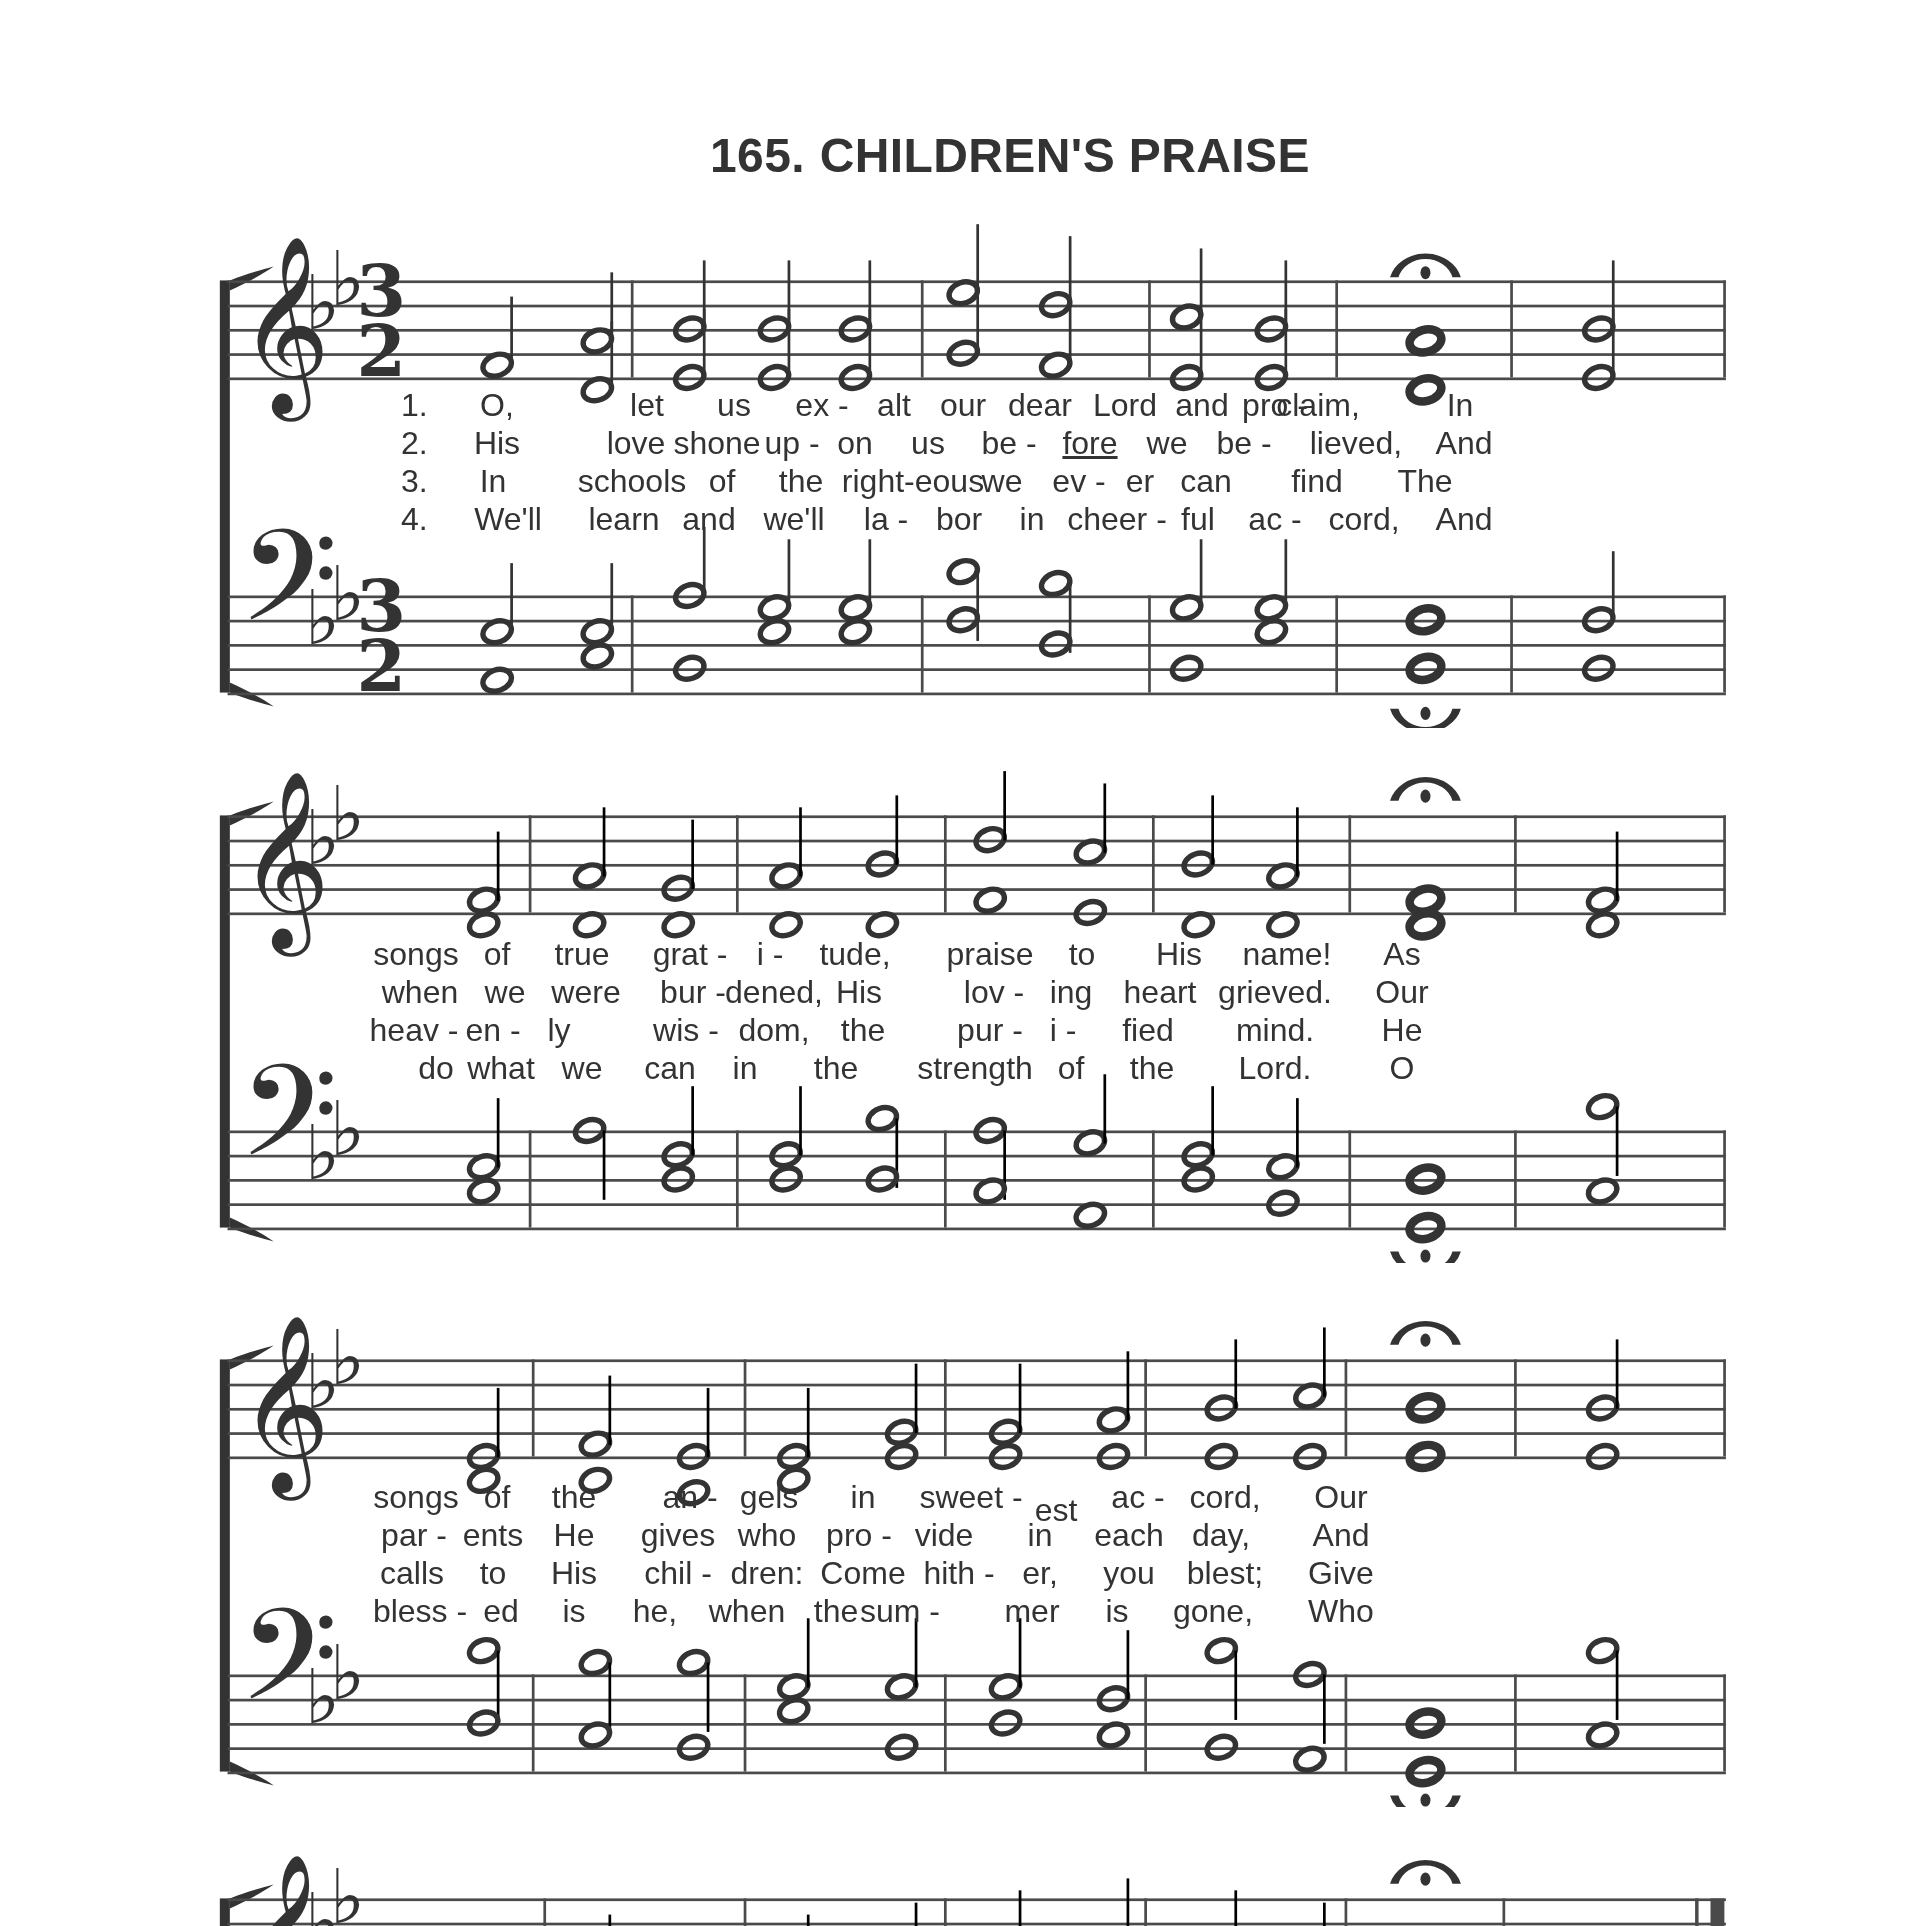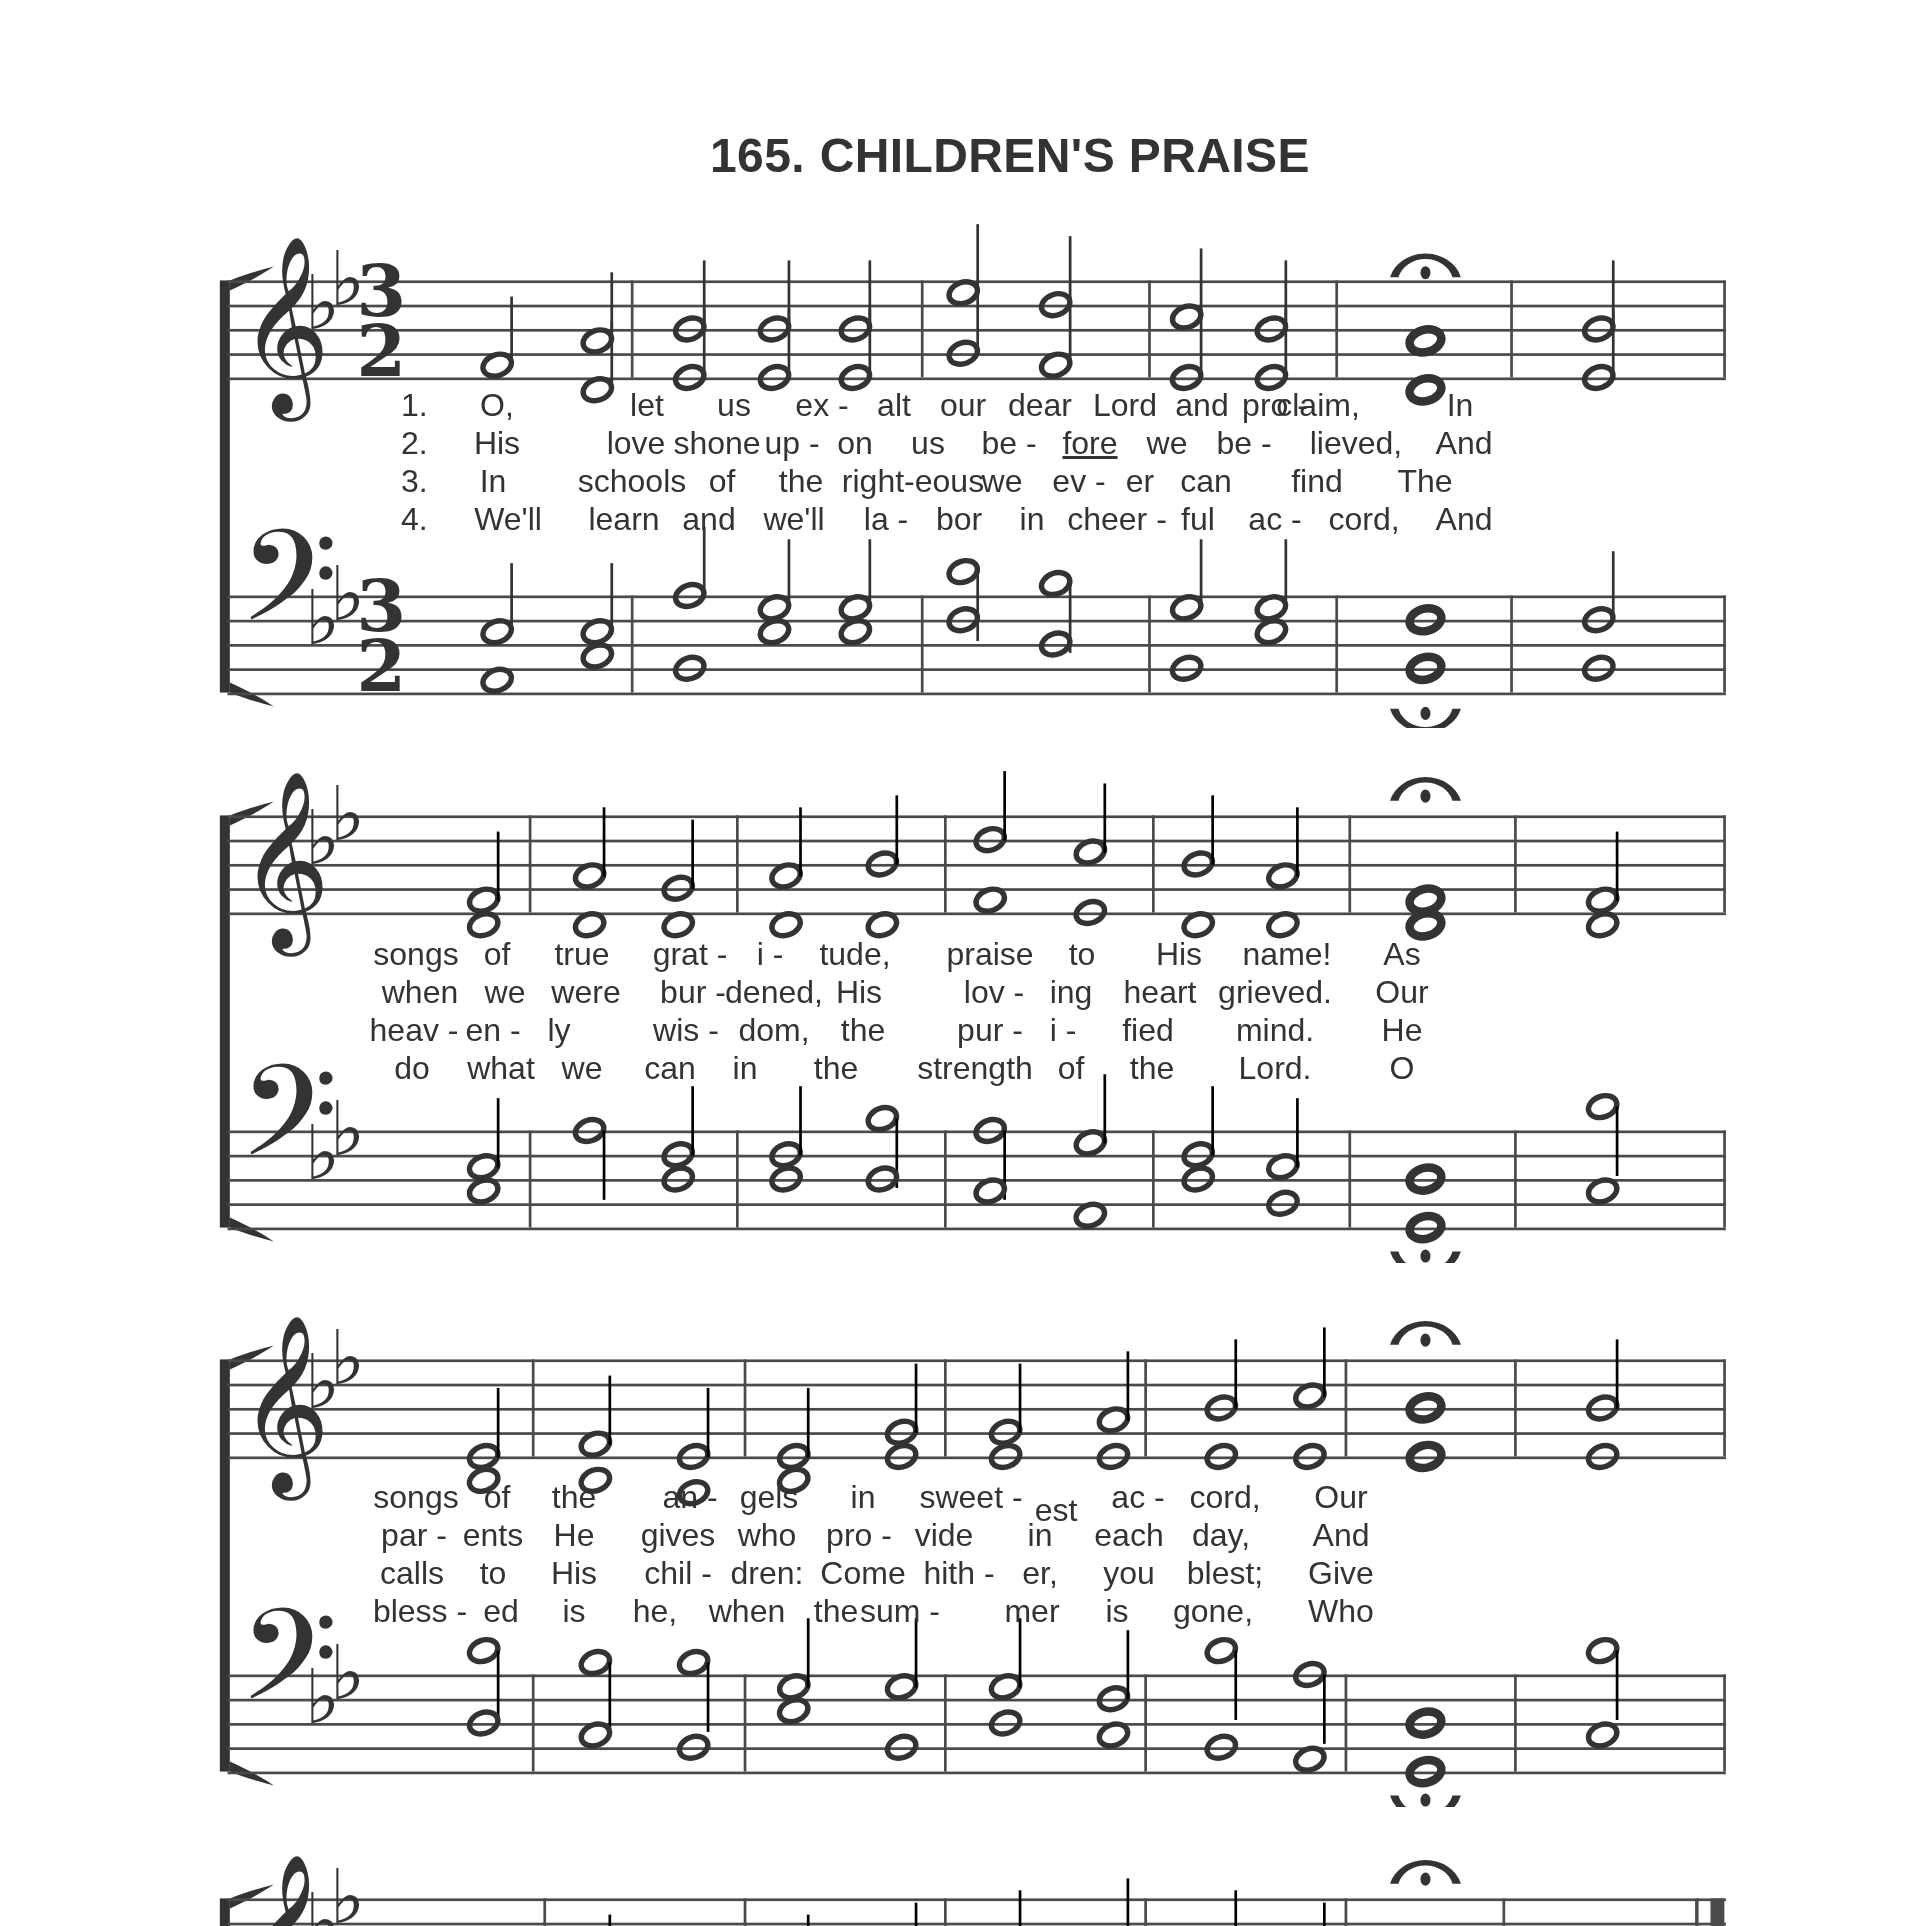--- a/index.html
+++ b/index.html
@@ -583,21 +583,21 @@
       <span class="syl" style="left:686px;">wis -</span>
       <span class="syl" style="left:774px;">dom,</span>
       <span class="syl" style="left:863px;">the</span>
       <span class="syl" style="left:990px;">pur -</span>
       <span class="syl" style="left:1063px;">i -</span>
       <span class="syl" style="left:1148px;">fied</span>
       <span class="syl" style="left:1275px;">mind.</span>
       <span class="syl" style="left:1402px;">He</span>
     </div>
     <div class="lyric-line">
-      <span class="syl" style="left:412px;">do</span>
+      <span class="syl" style="left:436px;">do</span>
       <span class="syl" style="left:501px;">what</span>
       <span class="syl" style="left:582px;">we</span>
       <span class="syl" style="left:670px;">can</span>
       <span class="syl" style="left:745px;">in</span>
       <span class="syl" style="left:836px;">the</span>
       <span class="syl" style="left:975px;">strength</span>
       <span class="syl" style="left:1071px;">of</span>
       <span class="syl" style="left:1152px;">the</span>
       <span class="syl" style="left:1275px;">Lord.</span>
       <span class="syl" style="left:1402px;">O</span>

